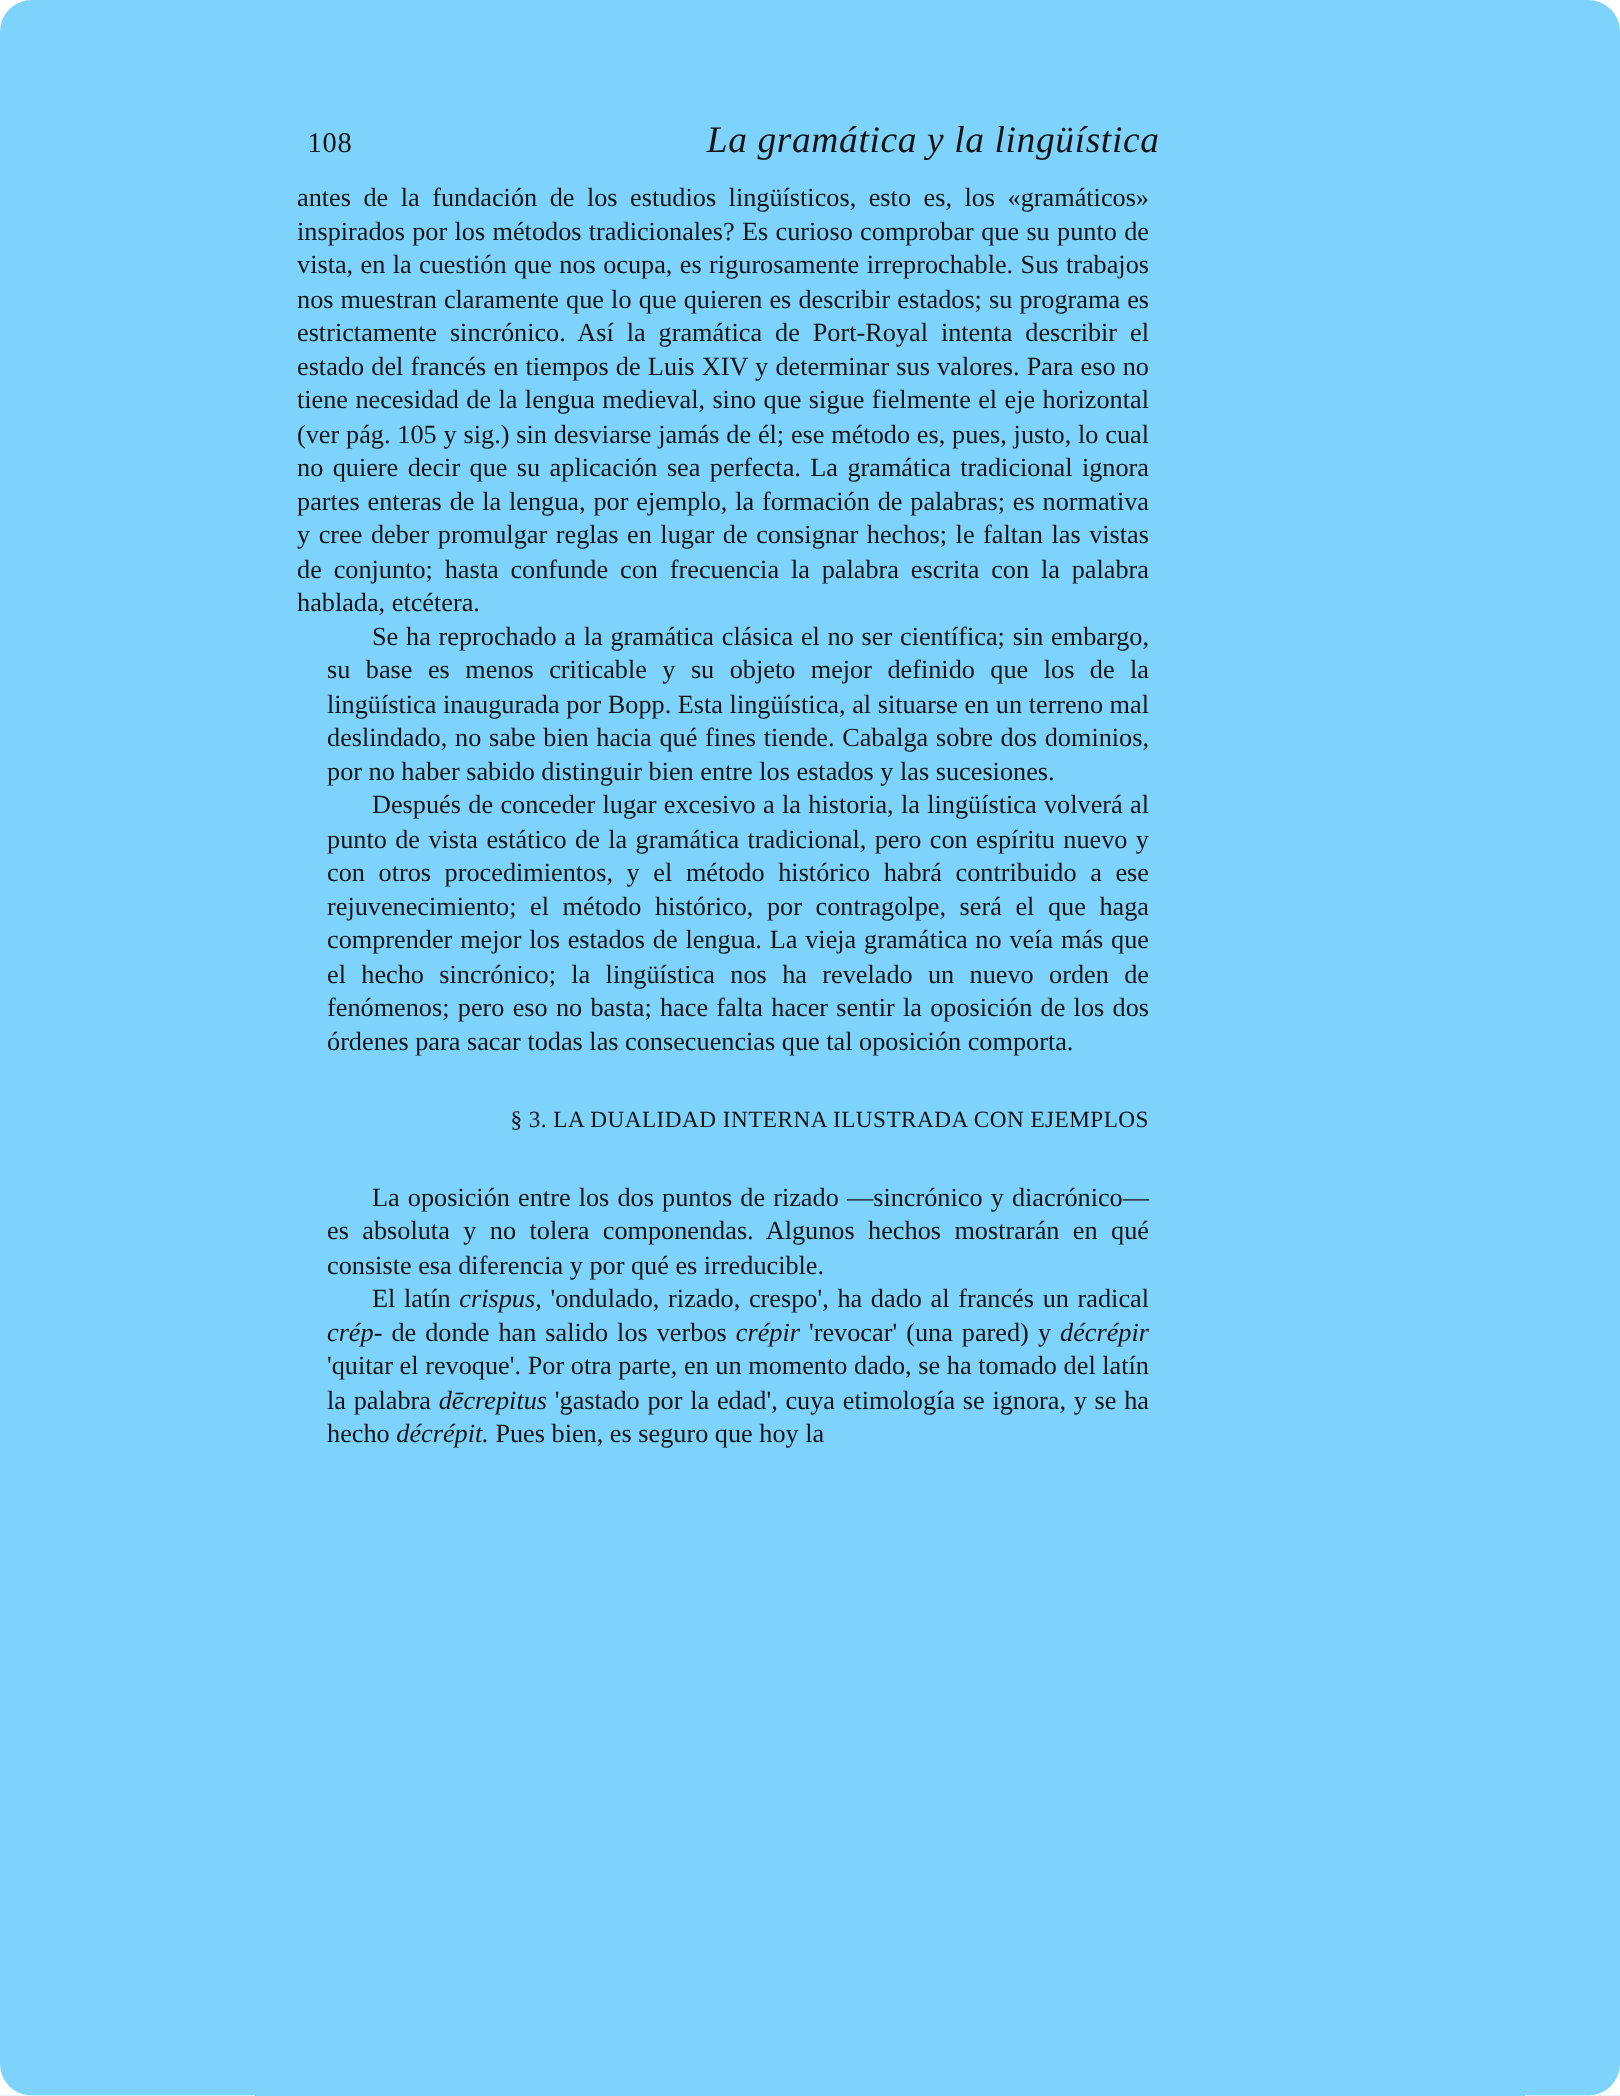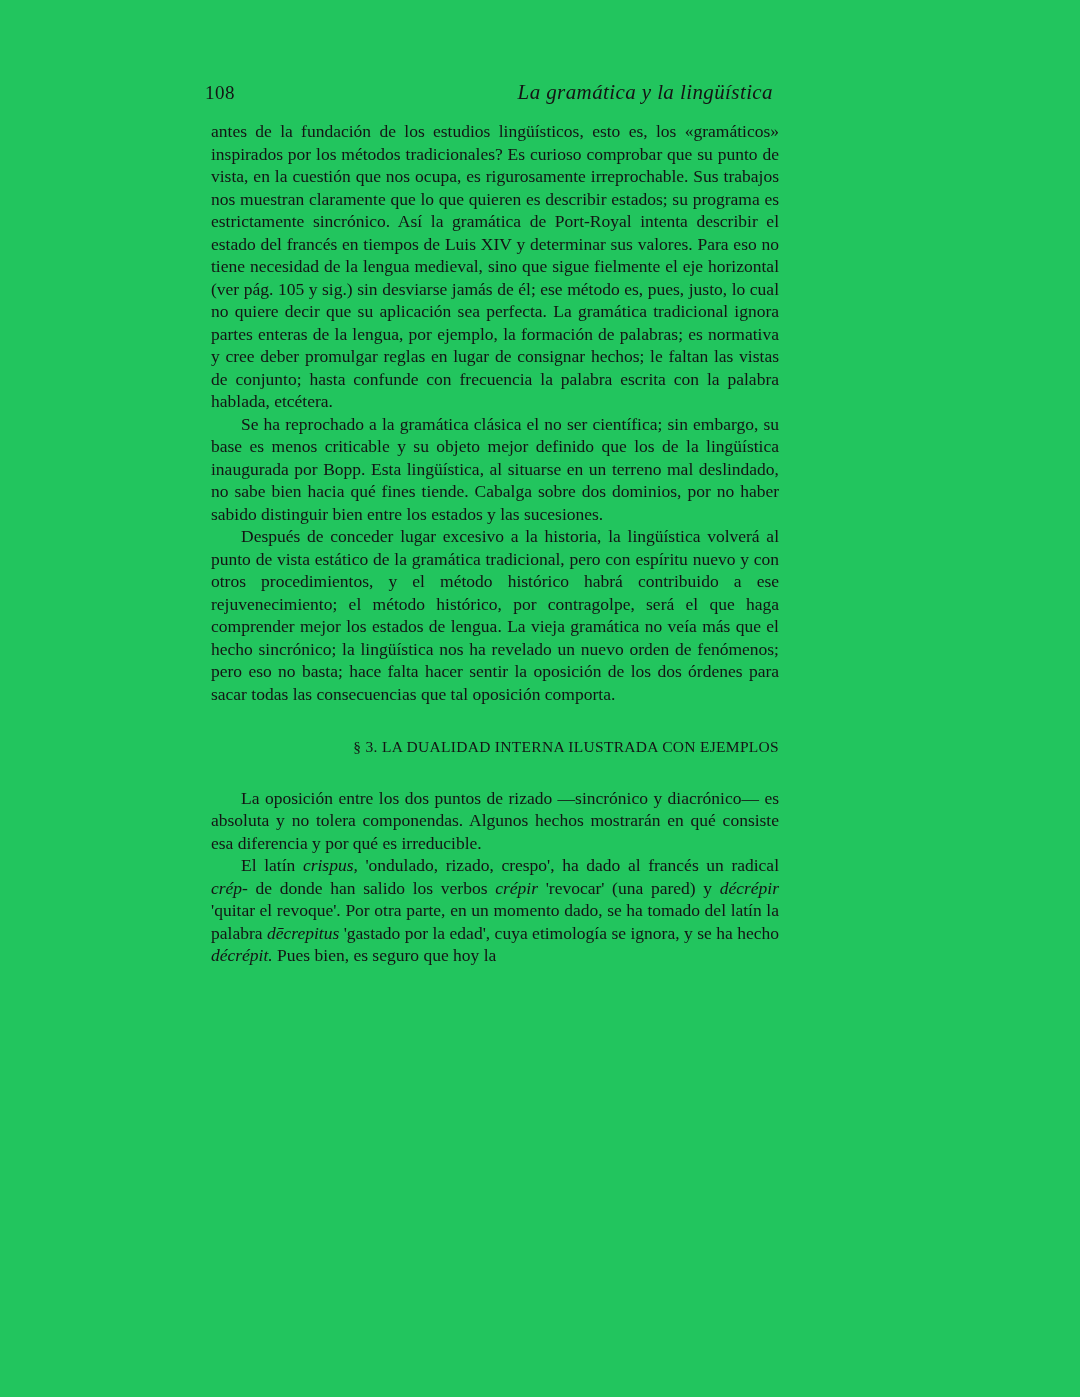--- a/index.html
+++ b/index.html
@@ -4,60 +4,62 @@
 <style>
   html, body {
     margin: 0;
     padding: 0;
     background: #ffffff;
   }
   .page {
     position: relative;
     width: 1080px;
     height: 1397px;
-    background: #22c55e;
+    background: #7dd3fc;
     color: #141414;
     font-family: "Liberation Serif", serif;
     overflow: hidden;
+    border-radius: 21px;
   }
   .running-header {
     position: absolute;
     top: 80px;
     left: 205px;
     width: 568px;
     display: flex;
     justify-content: space-between;
     align-items: baseline;
   }
   .page-number {
     font-size: 19px;
     letter-spacing: 0.5px;
   }
   .running-title {
     font-style: italic;
-    font-size: 21px;
+    font-size: 25px;
     letter-spacing: 0.4px;
   }
   .text-block {
     position: absolute;
     top: 120px;
-    left: 211px;
+    left: 198px;
     width: 568px;
     font-size: 17.5px;
     line-height: 22.5px;
     text-align: justify;
     hyphens: auto;
     -webkit-hyphens: auto;
   }
   p.para {
     margin: 0;
     padding: 0;
   }
   p.para.indent {
     text-indent: 30px;
+    margin-left: 20px;
   }
   .section-heading {
     font-size: 15.5px;
     font-weight: normal;
     text-align: right;
     letter-spacing: 0.3px;
     margin: 31px 0 28px 0;
     text-indent: 0;
   }
   em {

